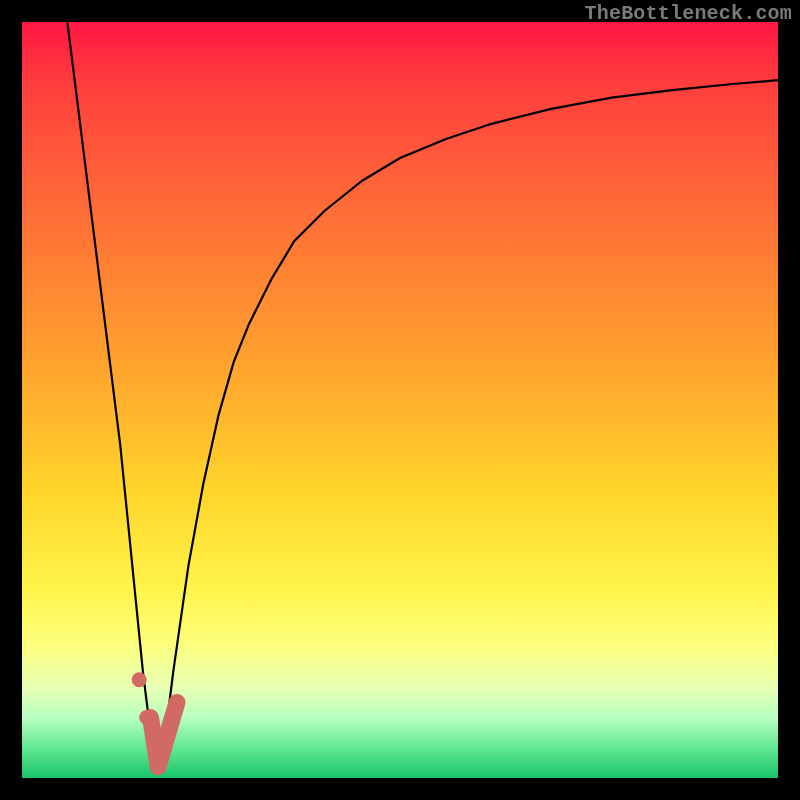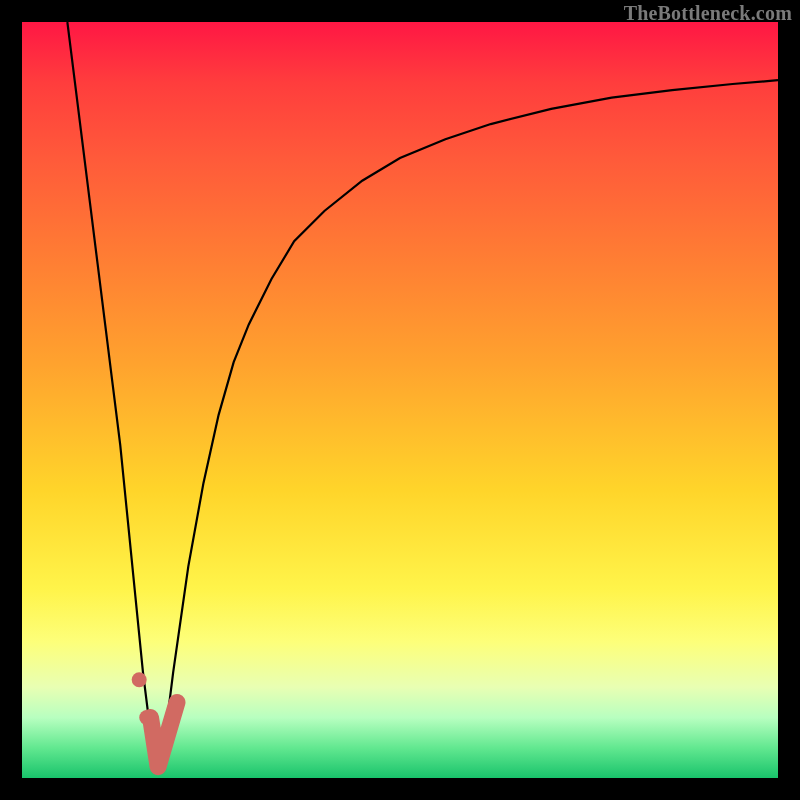--- a/index.html
+++ b/index.html
@@ -34,21 +34,21 @@
       #e8ffb3 88%,
       #b8ffc0 92%,
       #62e890 96%,
       #19c36b 100%
     );
   }
   .watermark {
     position: absolute;
     top: 2px;
     right: 8px;
-    font-family: Liberation Serif, serif;
+    font-family: Liberation Mono, monospace;
     font-size: 20px;
     font-weight: 600;
     color: #7a7a7a;
     letter-spacing: 0.2px;
   }
   svg.curve-layer, svg.marker-layer {
     position: absolute;
     left: 0;
     top: 0;
     width: 756px;

